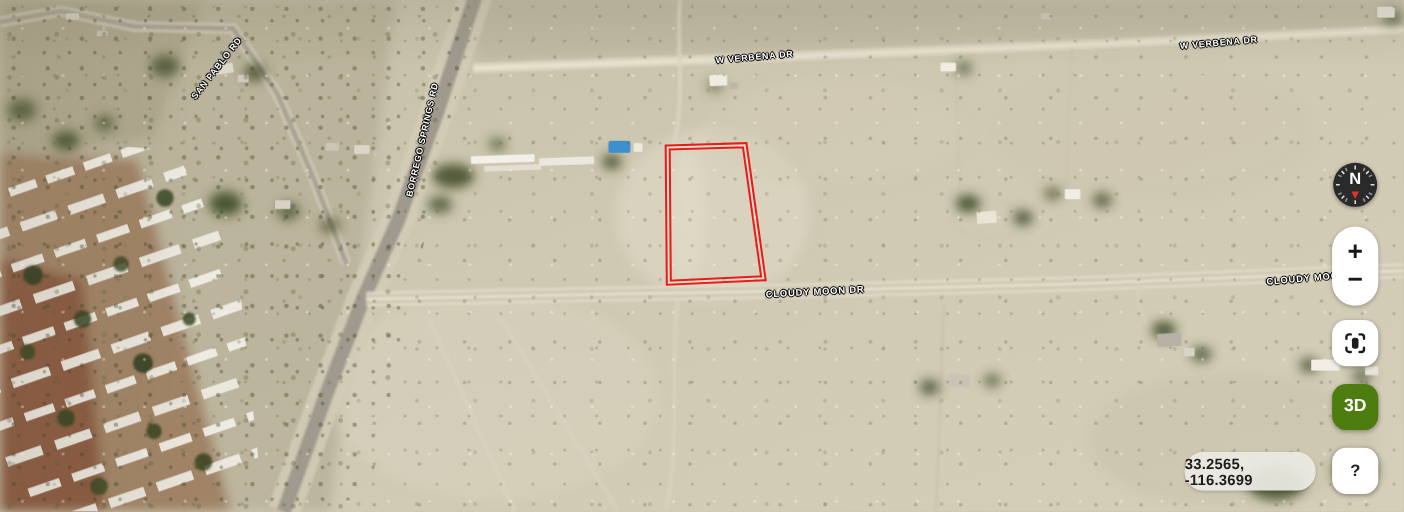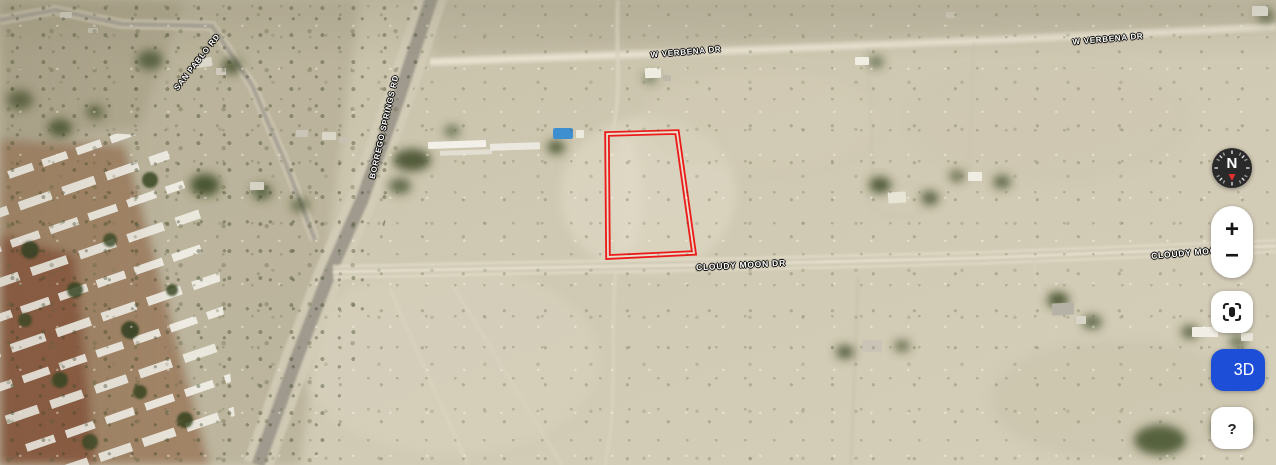--- a/index.html
+++ b/index.html
@@ -42,21 +42,21 @@
   .ctl{position:absolute;box-shadow:0 1px 4px rgba(0,0,0,.3);background:#fff;
     display:flex;align-items:center;justify-content:center;cursor:pointer;}
   .compass{left:1212px;top:148px;width:40px;height:40px;border-radius:50%;
     background:#2a2a2a;box-shadow:0 1px 4px rgba(0,0,0,.4);}
   .zoom-pill{left:1211px;top:206px;width:42px;height:72px;border-radius:21px;
     flex-direction:column;justify-content:space-between;padding:10px 0;box-sizing:border-box;}
   .zoom-btn{width:42px;height:26px;display:flex;align-items:center;justify-content:center;
     font-size:24px;font-weight:bold;color:#161616;line-height:1;cursor:pointer;}
   .sq-btn{width:42px;height:42px;border-radius:13px;}
   .recenter{left:1211px;top:291px;}
-  .btn-3d{left:1211px;top:349px;background:#1d4ed8;color:#fff;font-weight:normal;font-size:16px;padding-left:12px;}
+  .btn-3d{left:1211px;top:349px;background:#4d7c0f;color:#fff;font-weight:bold;font-size:16px;}
   .btn-help{left:1211px;top:407px;color:#222;font-weight:bold;font-size:15px;}
   .coord-pill{left:1077px;top:411px;width:119px;height:35px;border-radius:17px;
     background:rgba(235,233,227,.93);box-shadow:0 1px 3px rgba(0,0,0,.2);cursor:default;}
   .coord-pill span{font-size:13.5px;font-weight:bold;color:#1d1d1d;letter-spacing:.2px;}
   .compass-n{position:absolute;left:0;top:6px;width:40px;text-align:center;
     color:#fff;font-weight:bold;font-size:15px;pointer-events:none;}
 </style>
 </head>
 <body>
 
@@ -265,14 +265,17 @@
         <path d="M7,19 H5.5 A2.5,2.5 0 0 1 3,16.5 V15"></path>
       </g>
       <rect x="8" y="6" width="6" height="10" rx="2.4" fill="#1c1c1c"></rect>
     </svg>
   </div>
 
   <div class="ctl sq-btn btn-3d">3D</div>
 
   <div class="ctl sq-btn btn-help">?</div>
 
+  <div class="ctl coord-pill">
+    <span>33.2565, -116.3699</span>
+  </div>
 
 </div>
 
 </body></html>

